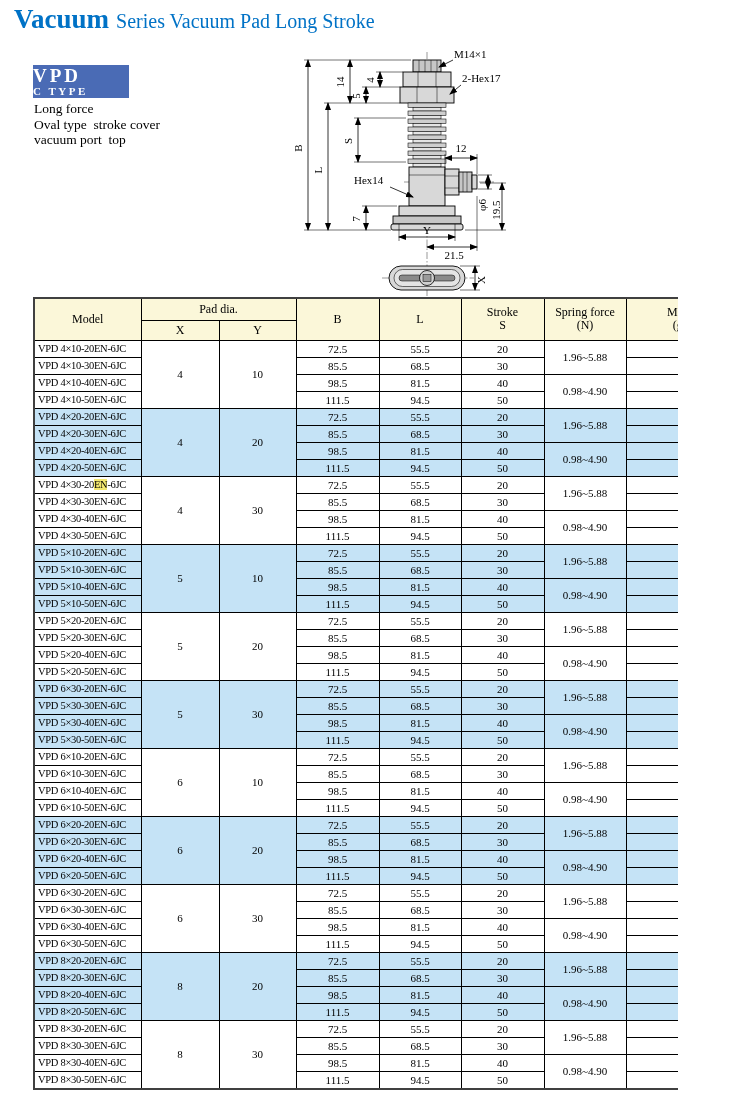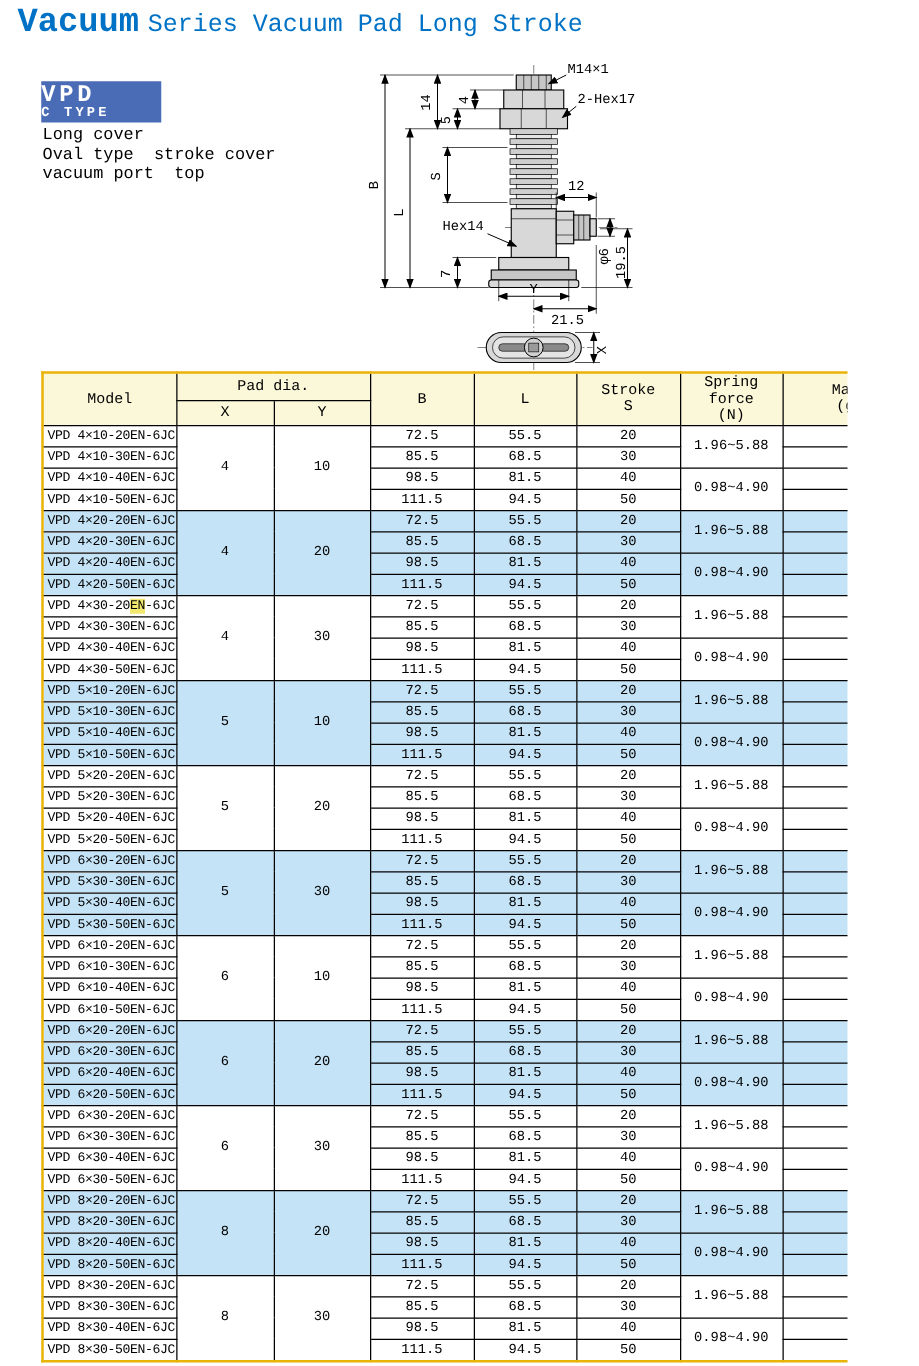--- a/index.html
+++ b/index.html
@@ -1,17 +1,17 @@
 <!DOCTYPE html>
 <html><head>
 <meta charset="utf-8">
 <style>
   html,body{margin:0;padding:0;background:#fff;}
   .page{position:relative;width:678px;height:1093px;background:#fff;overflow:hidden;
-        font-family:Liberation Mono, monospace;color:#000;
+        font-family:Liberation Serif, serif;color:#000;
         --accent:#0072C6;--badge:#4A6BB5;--headbg:#FBF7D9;--shade:#C5E3F6;--hl:#F2E76F;}
   .title{position:absolute;left:14px;top:4px;white-space:nowrap;}
   .title-main{font-size:27px;font-weight:bold;color:var(--accent);}
   .title-sub{font-size:20px;color:var(--accent);margin-left:7px;}
   .badge{position:absolute;left:33px;top:65px;width:96px;height:33px;background:var(--badge);
          text-align:left;color:#fff;}
   .badge-main{font-size:19px;font-weight:bold;letter-spacing:3px;line-height:20px;margin-top:1px;}
   .badge-sub{font-size:11px;font-weight:bold;letter-spacing:2.5px;line-height:10px;}
   .desc{position:absolute;left:34px;top:101px;font-size:13.5px;line-height:15.5px;}
   .desc-line{white-space:pre;}
@@ -21,21 +21,21 @@
   .cl{stroke:#555;stroke-width:0.6;stroke-dasharray:7 2 1.5 2;fill:none;}
   .part{fill:#d8d8d8;stroke:#000;stroke-width:0.9;}
   .part2{fill:#c6c6c6;stroke:#000;stroke-width:0.9;}
   .sw{fill:#cfcfcf;stroke:#000;stroke-width:0.55;}
   .sn{fill:#e4e4e4;stroke:#000;stroke-width:0.55;}
   .dim{stroke:#000;stroke-width:0.8;fill:none;}
   .ext{stroke:#000;stroke-width:0.55;fill:none;}
   .lead{stroke:#000;stroke-width:0.8;fill:none;}
   .facet{stroke:#000;stroke-width:0.5;fill:none;}
   .spec-table{position:absolute;left:33px;top:297px;width:700px;border-collapse:collapse;
-              table-layout:fixed;border:2px solid #eab308;}
+              table-layout:fixed;border:2px solid #404040;}
   .spec-table th,.spec-table td{border:1px solid #000;padding:0;}
   .spec-table th{background:var(--headbg);font-weight:normal;font-size:12px;text-align:center;}
   .spec-table thead tr:first-child{height:22px;}
   .spec-table thead tr:nth-child(2){height:20px;}
   .two-line span{display:block;line-height:13px;}
   .spec-table tbody tr{height:17px;margin-left:36px;}
   .spec-table tbody td{font-size:11px;text-align:center;line-height:16px;background:#fff;}
   .spec-table td.model{text-align:left;padding-left:3px;font-size:10.5px;letter-spacing:-0.3px;white-space:nowrap;overflow:hidden;}
   .spec-table tr.shaded td{background:var(--shade);}
   .hl{background:var(--hl);}
@@ -48,21 +48,21 @@
   <div class="title">
     <span class="title-main">Vacuum</span><span class="title-sub">Series Vacuum Pad Long Stroke</span>
   </div>
 
   <div class="badge">
     <div class="badge-main">VPD</div>
     <div class="badge-sub">C TYPE</div>
   </div>
 
   <div class="desc">
-    <div class="desc-line">Long cover</div>
+    <div class="desc-line">Long force</div>
     <div class="desc-line">Oval type  stroke cover</div>
     <div class="desc-line">vacuum port  top</div>
   </div>
 
   <svg class="drawing" width="240" height="262" viewBox="0 0 240 262">
     <defs>
       <marker id="arr" markerWidth="8" markerHeight="6" refX="7" refY="3" orient="auto-start-reverse" markerUnits="userSpaceOnUse">
         <path d="M0,0 L8,3 L0,6 z" fill="#000"></path>
       </marker>
     </defs>

